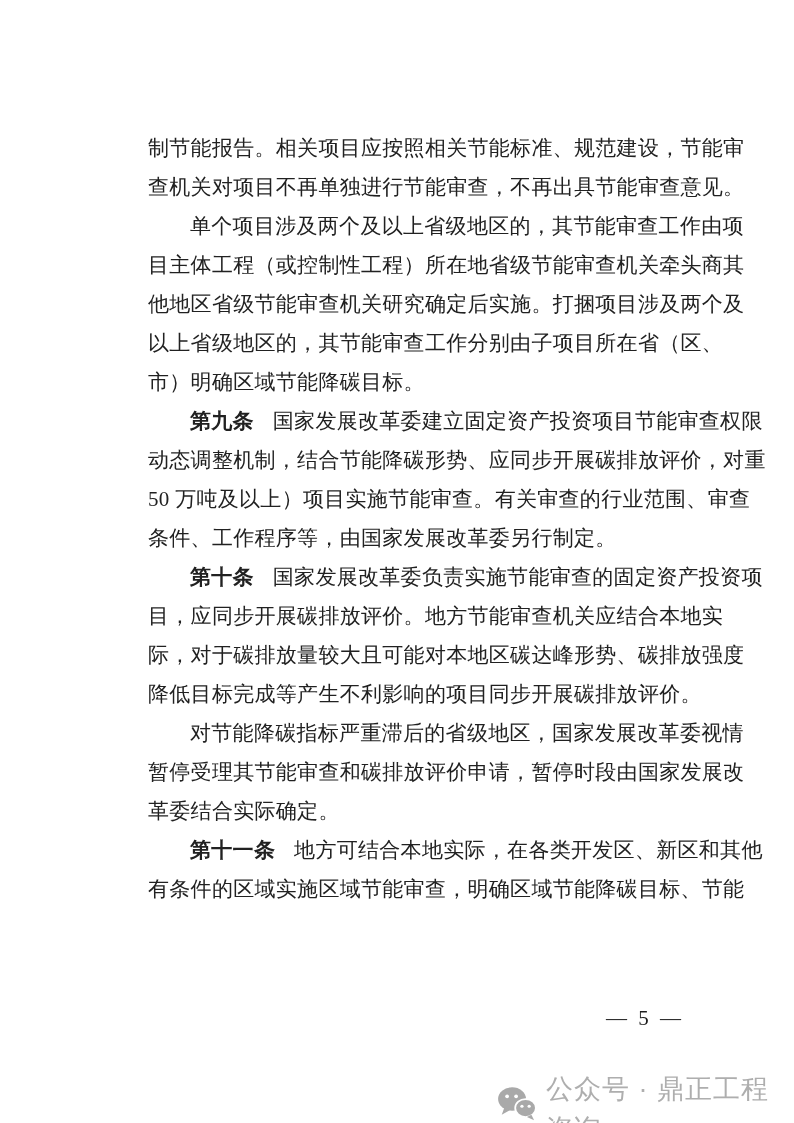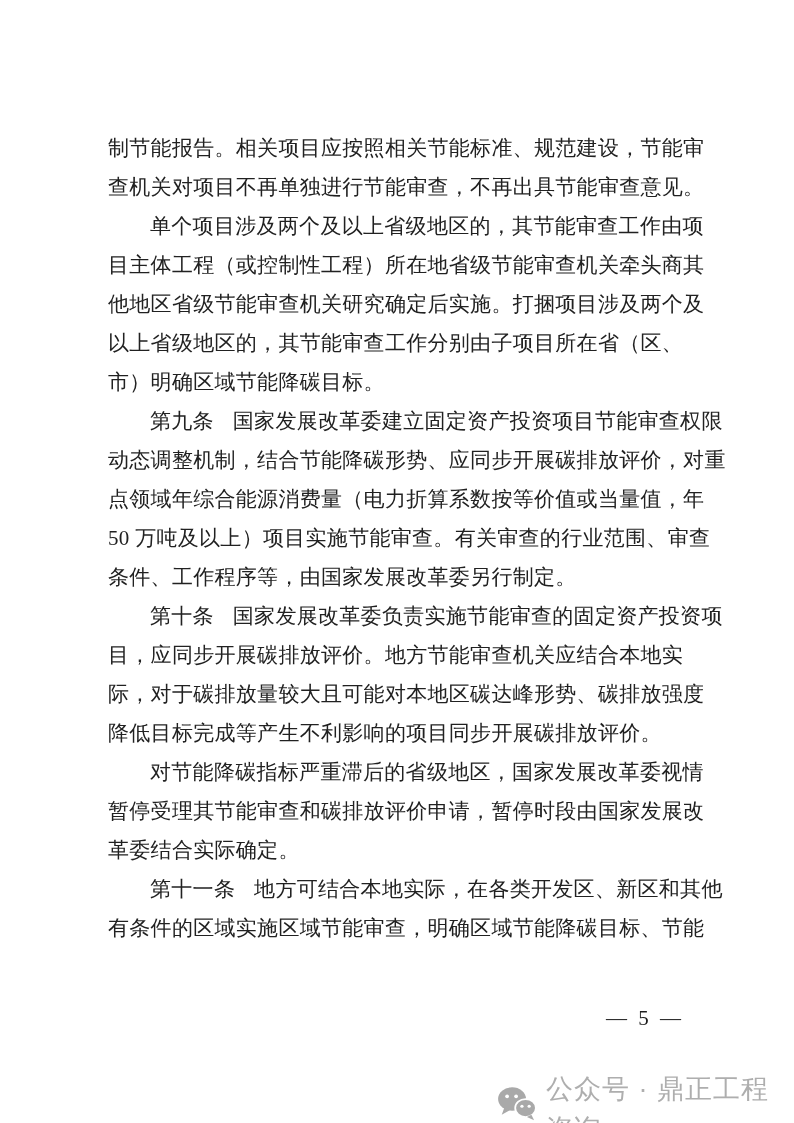--- a/index.html
+++ b/index.html
@@ -22,27 +22,28 @@
     left: 108px;
     top: 129px;
     width: 586px;
     font-size: 21px;
   }
   .line {
     height: 39px;
     line-height: 39px;
     white-space: nowrap;
     letter-spacing: 0.3px;
+    margin-left: 40px;
   }
   .line.indent {
     text-indent: 2em;
   }
   .seg { font-weight: normal; }
   .seg.bold {
-    font-weight: normal;
+    font-weight: bold;
     margin-right: 0.9em;
   }
   .page-number {
     position: absolute;
     top: 1003px;
     right: 110px;
     font-size: 21px;
     line-height: 30px;
     letter-spacing: 3px;
     color: #1d1d1d;
@@ -75,21 +76,20 @@
 
   <div class="line"><span class="seg">制节能报告。相关项目应按照相关节能标准、规范建设，节能审</span></div>
       <div class="line"><span class="seg">查机关对项目不再单独进行节能审查，不再出具节能审查意见。</span></div>
       <div class="line indent"><span class="seg">单个项目涉及两个及以上省级地区的，其节能审查工作由项</span></div>
       <div class="line"><span class="seg">目主体工程（或控制性工程）所在地省级节能审查机关牵头商其</span></div>
       <div class="line"><span class="seg">他地区省级节能审查机关研究确定后实施。打捆项目涉及两个及</span></div>
       <div class="line"><span class="seg">以上省级地区的，其节能审查工作分别由子项目所在省（区、</span></div>
       <div class="line"><span class="seg">市）明确区域节能降碳目标。</span></div>
       <div class="line indent"><span class="seg bold">第九条</span><span class="seg">国家发展改革委建立固定资产投资项目节能审查权限</span></div>
       <div class="line"><span class="seg">动态调整机制，结合节能降碳形势、应同步开展碳排放评价，对重</span></div>
-      <div class="line"><span class="seg">点领域年综合能源消费量（电力折算系数按等价值或当量值，年</span></div>
       <div class="line"><span class="seg">50 万吨及以上）项目实施节能审查。有关审查的行业范围、审查</span></div>
       <div class="line"><span class="seg">条件、工作程序等，由国家发展改革委另行制定。</span></div>
       <div class="line indent"><span class="seg bold">第十条</span><span class="seg">国家发展改革委负责实施节能审查的固定资产投资项</span></div>
       <div class="line"><span class="seg">目，应同步开展碳排放评价。地方节能审查机关应结合本地实</span></div>
       <div class="line"><span class="seg">际，对于碳排放量较大且可能对本地区碳达峰形势、碳排放强度</span></div>
       <div class="line"><span class="seg">降低目标完成等产生不利影响的项目同步开展碳排放评价。</span></div>
       <div class="line indent"><span class="seg">对节能降碳指标严重滞后的省级地区，国家发展改革委视情</span></div>
       <div class="line"><span class="seg">暂停受理其节能审查和碳排放评价申请，暂停时段由国家发展改</span></div>
       <div class="line"><span class="seg">革委结合实际确定。</span></div>
       <div class="line indent"><span class="seg bold">第十一条</span><span class="seg">地方可结合本地实际，在各类开发区、新区和其他</span></div>

